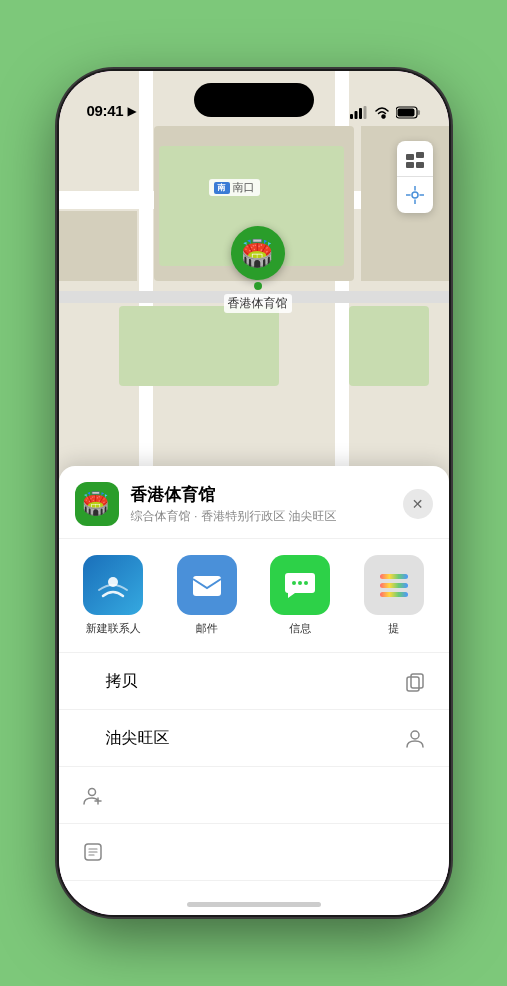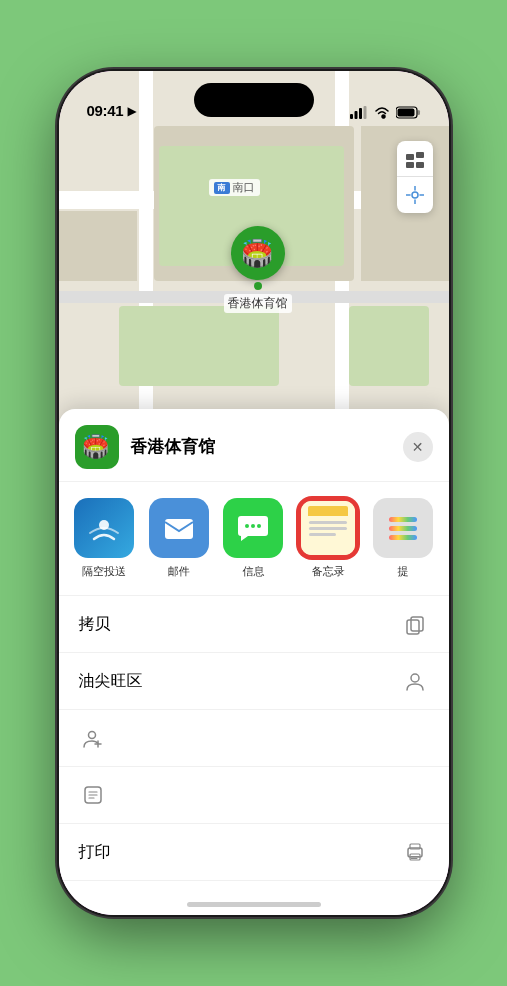--- a/index.html
+++ b/index.html
@@ -313,20 +313,21 @@
       align-items: center;
       justify-content: space-between;
       padding: 14px 20px;
       border-bottom: 1px solid #f0f0f0;
       cursor: pointer;
     }
     .menu-item:last-child { border-bottom: none; }
     .menu-item-text {
       font-size: 16px;
       color: #000;
+      margin-left: 27px;
     }
     .menu-item-icon {
       width: 28px;
       height: 28px;
       display: flex;
       align-items: center;
       justify-content: center;
       color: #888;
     }
 
@@ -424,35 +425,36 @@
         <div class="pin-label">香港体育馆</div>
       </div>
     </div>
 
     <div class="bottom-sheet">
 
       <div class="sheet-header">
         <div class="venue-icon">🏟️</div>
         <div class="venue-info">
           <div class="venue-name">香港体育馆</div>
+          <div class="venue-sub">综合体育馆 · 香港特别行政区 油尖旺区</div>
         </div>
         <div class="close-btn">✕</div>
       </div>
 
       <div class="share-actions">
 
         <div class="share-item">
           <div class="share-icon-wrap airdrop">
             <svg width="34" height="34" viewBox="0 0 34 34">
               <circle cx="17" cy="14" r="5" fill="rgba(255,255,255,0.9)"></circle>
               <path d="M7 28 Q17 20 27 28" stroke="rgba(255,255,255,0.9)" stroke-width="2.5" fill="none" stroke-linecap="round"></path>
               <path d="M3 22 Q17 12 31 22" stroke="rgba(255,255,255,0.6)" stroke-width="2" fill="none" stroke-linecap="round"></path>
             </svg>
           </div>
-          <span class="share-label">隔空投送</span>
+          <span class="share-label">新建联系人</span>
         </div>
 
         <div class="share-item">
           <div class="share-icon-wrap mail">
             <svg width="34" height="34" viewBox="0 0 34 34">
               <rect x="3" y="8" width="28" height="20" rx="3" fill="white"></rect>
               <path d="M3 11 L17 20 L31 11" stroke="#4a90d9" stroke-width="2" fill="none"></path>
             </svg>
           </div>
           <span class="share-label">邮件</span>
@@ -463,31 +465,20 @@
             <svg width="34" height="34" viewBox="0 0 34 34">
               <path d="M5 5 h24 a3 3 0 0 1 3 3 v14 a3 3 0 0 1-3 3 H12 l-7 5 v-5 H5 a3 3 0 0 1-3-3 V8 a3 3 0 0 1 3-3 z" fill="white"></path>
               <circle cx="11" cy="15" r="2" fill="#2dd148"></circle>
               <circle cx="17" cy="15" r="2" fill="#2dd148"></circle>
               <circle cx="23" cy="15" r="2" fill="#2dd148"></circle>
             </svg>
           </div>
           <span class="share-label">信息</span>
         </div>
 
-        <div class="share-item">
-          <div class="share-icon-wrap notes">
-            <div class="notes-icon-inner">
-              <div class="notes-top-bar"></div>
-              <div class="notes-line"></div>
-              <div class="notes-line"></div>
-              <div class="notes-line short"></div>
-            </div>
-          </div>
-          <span class="share-label">备忘录</span>
-        </div>
 
         <div class="share-item">
           <div class="share-icon-wrap more" style="flex-direction:column; gap:3px; padding:14px 10px;">
             <div class="more-dots">
               <div class="more-dot"></div>
               <div class="more-dot"></div>
               <div class="more-dot"></div>
             </div>
           </div>
           <span class="share-label">提</span>
@@ -529,32 +520,20 @@
         <div class="menu-item-icon">
           <svg width="22" height="22" viewBox="0 0 22 22">
             <rect x="3" y="3" width="16" height="16" rx="3" fill="none" stroke="#888" stroke-width="1.5"></rect>
             <line x1="7" y1="8" x2="15" y2="8" stroke="#888" stroke-width="1.2" stroke-linecap="round"></line>
             <line x1="7" y1="11" x2="15" y2="11" stroke="#888" stroke-width="1.2" stroke-linecap="round"></line>
             <line x1="7" y1="14" x2="12" y2="14" stroke="#888" stroke-width="1.2" stroke-linecap="round"></line>
           </svg>
         </div>
       </div>
 
-      <div class="menu-item">
-        <span class="menu-item-text">打印</span>
-        <div class="menu-item-icon">
-          <svg width="22" height="22" viewBox="0 0 22 22">
-            <rect x="4" y="7" width="14" height="9" rx="2" fill="none" stroke="#888" stroke-width="1.5"></rect>
-            <rect x="6" y="3" width="10" height="5" rx="1" fill="none" stroke="#888" stroke-width="1.2"></rect>
-            <rect x="6" y="13" width="10" height="6" rx="1" fill="none" stroke="#888" stroke-width="1.2"></rect>
-            <line x1="7" y1="15.5" x2="15" y2="15.5" stroke="#888" stroke-width="1" stroke-linecap="round"></line>
-            <line x1="7" y1="17.5" x2="13" y2="17.5" stroke="#888" stroke-width="1" stroke-linecap="round"></line>
-          </svg>
-        </div>
-      </div>
 
       <div style="height:34px;"></div>
     </div>
 
     <div class="home-indicator"></div>
 
   </div>
 </div>
 
 </body></html>

